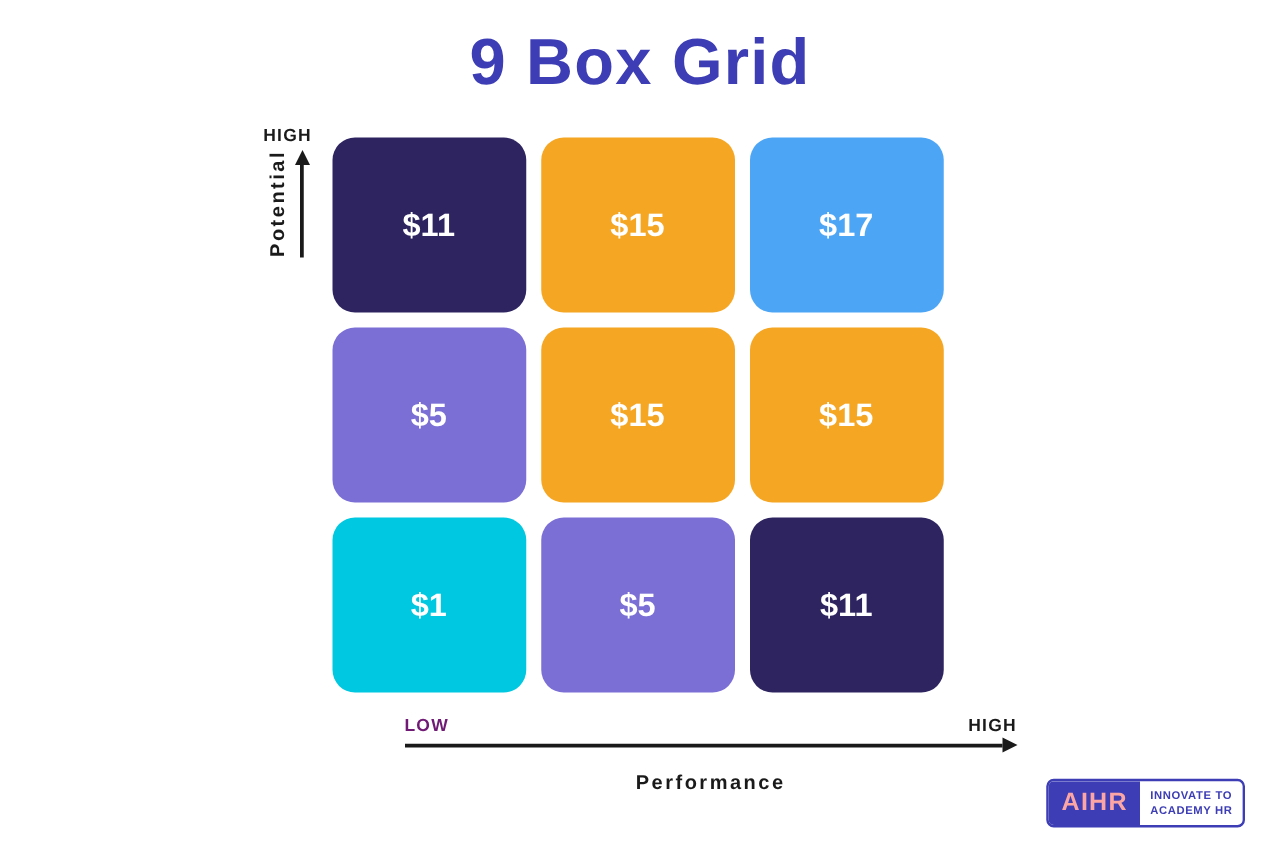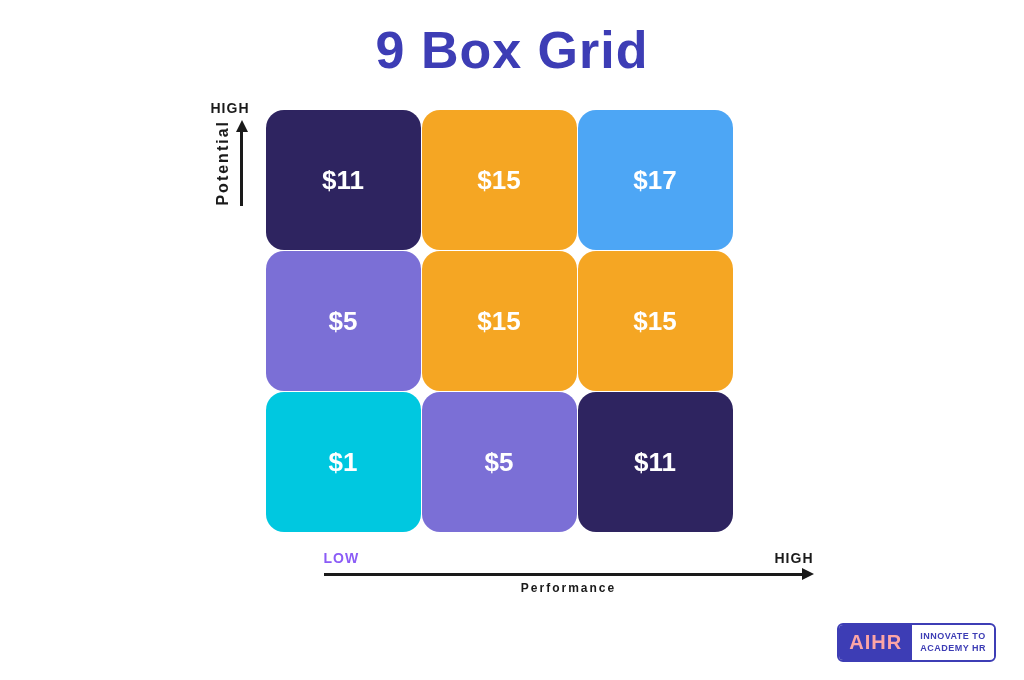--- a/index.html
+++ b/index.html
@@ -29,21 +29,21 @@
       font-weight: 800;
       color: #3d3db5;
       margin-bottom: 20px;
       letter-spacing: 1px;
     }
 
     .grid {
       display: grid;
       grid-template-columns: repeat(3, 155px);
       grid-template-rows: repeat(3, 140px);
-      gap: 1px;
+      gap: 12px;
       padding: 10px;
     }
 
     .cell {
       border-radius: 18px;
       display: flex;
       align-items: center;
       justify-content: center;
       font-size: 26px;
       font-weight: 700;
@@ -161,21 +161,21 @@
     .x-bottom-labels {
       display: flex;
       flex-direction: row;
       justify-content: space-between;
       width: 490px;
     }
 
     .x-low-label {
       font-size: 14px;
       font-weight: 900;
-      color: #8b5cf6;
+      color: #701a75;
       letter-spacing: 1px;
     }
 
     .x-high-label {
       font-size: 14px;
       font-weight: 900;
       color: #1a1a1a;
       letter-spacing: 1px;
     }
 
@@ -195,25 +195,25 @@
 
     .x-arrow-right-tri {
       width: 0;
       height: 0;
       border-top: 6px solid transparent;
       border-bottom: 6px solid transparent;
       border-left: 12px solid #1a1a1a;
     }
 
     .x-perf-label {
-      font-size: 12px;
+      font-size: 16px;
       font-weight: 900;
       color: #1a1a1a;
       letter-spacing: 2px;
-      margin-top: 1px;
+      margin-top: 16px;
     }
   </style>
 </head>
 <body>
 
 <div class="container">
   <h1 class="title">9 Box Grid</h1>
 
   <div class="full-chart-wrap">
 

